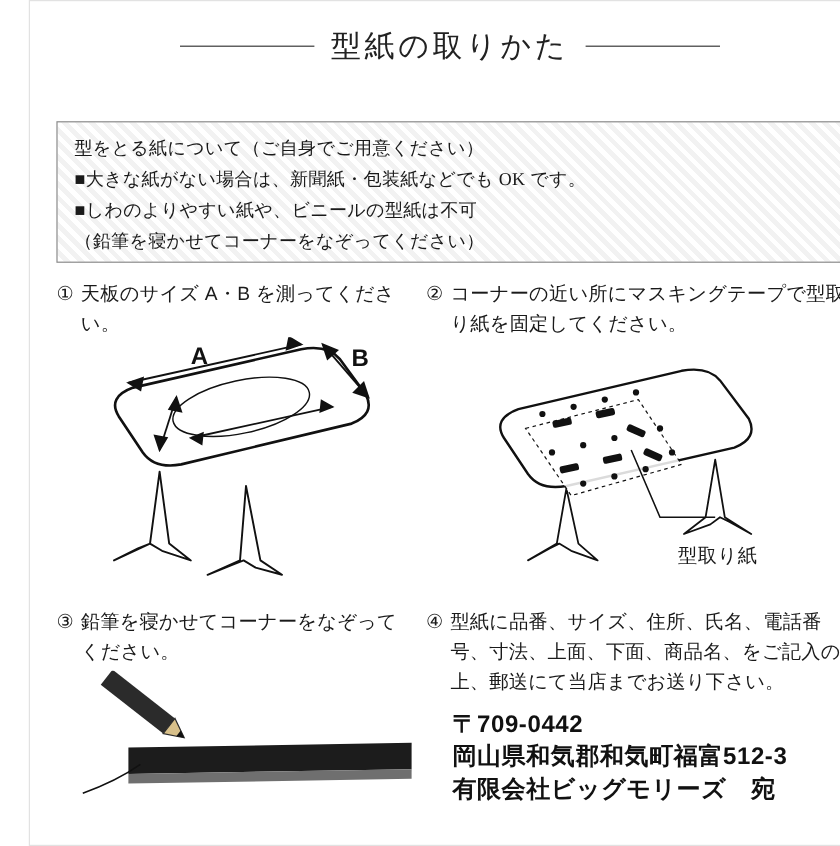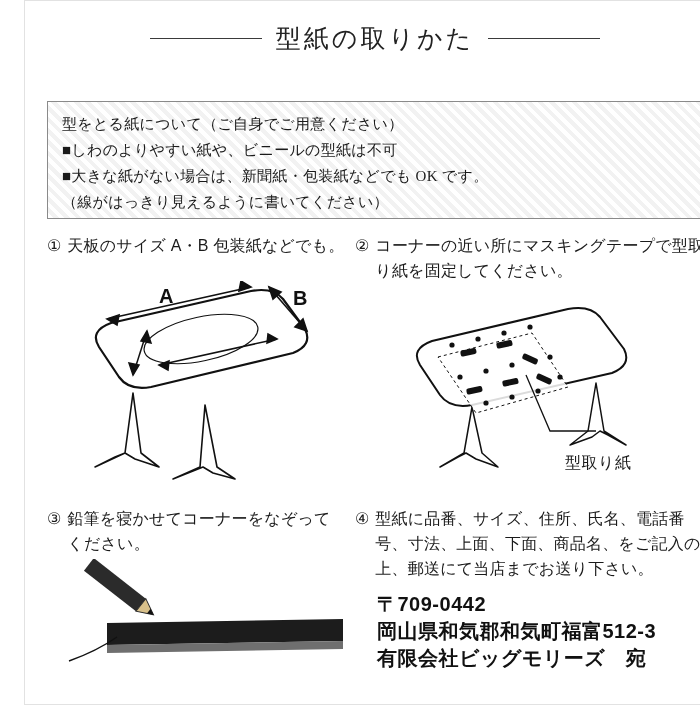--- a/index.html
+++ b/index.html
@@ -143,29 +143,29 @@
 
   <div class="title-row">
     <div class="title-rule"></div>
     <div class="title-text">型紙の取りかた</div>
     <div class="title-rule"></div>
   </div>
 
 
   <div class="note-box">
     <div class="note-line">型をとる紙について（ご自身でご用意ください）</div>
+    <div class="note-line">■大きな紙がない場合は、新聞紙・包装紙などでも OK です。</div>
     <div class="note-line">■しわのよりやすい紙や、ビニールの型紙は不可</div>
-    <div class="note-line">■大きな紙がない場合は、新聞紙・包装紙などでも OK です。</div>
-    <div class="note-line">（線がはっきり見えるように書いてください）</div>
+    <div class="note-line">（鉛筆を寝かせてコーナーをなぞってください）</div>
   </div>
 
   <div class="step" id="step1">
     <div class="step-head">
       <div class="step-num">①</div>
-      <div class="step-text">天板のサイズ A・B 包装紙などでも。</div>
+      <div class="step-text">天板のサイズ A・B を測ってください。</div>
     </div>
   </div>
 
   <div class="fig" id="fig1">
     <svg width="290" height="215" viewBox="0 0 290 215">
 
       <path d="M78 112 L70 172 L40 186 L60 176 L70 172 L80 178 L104 186 L86 172 Z" fill="#ffffff" stroke="#111" stroke-width="1.6" stroke-linejoin="round"></path>
       <path d="M150 124 L145 186 L118 198 L138 190 L148 186 L158 192 L180 198 L162 186 Z" fill="#ffffff" stroke="#111" stroke-width="1.6" stroke-linejoin="round"></path>
 
       <path d="M44 66 Q34 50 56 42 L196 10 Q218 6 228 18 L250 48 Q258 64 238 72 L96 106 Q74 110 64 96 Z" fill="#ffffff" stroke="#111" stroke-width="2.2" stroke-linejoin="round"></path>

